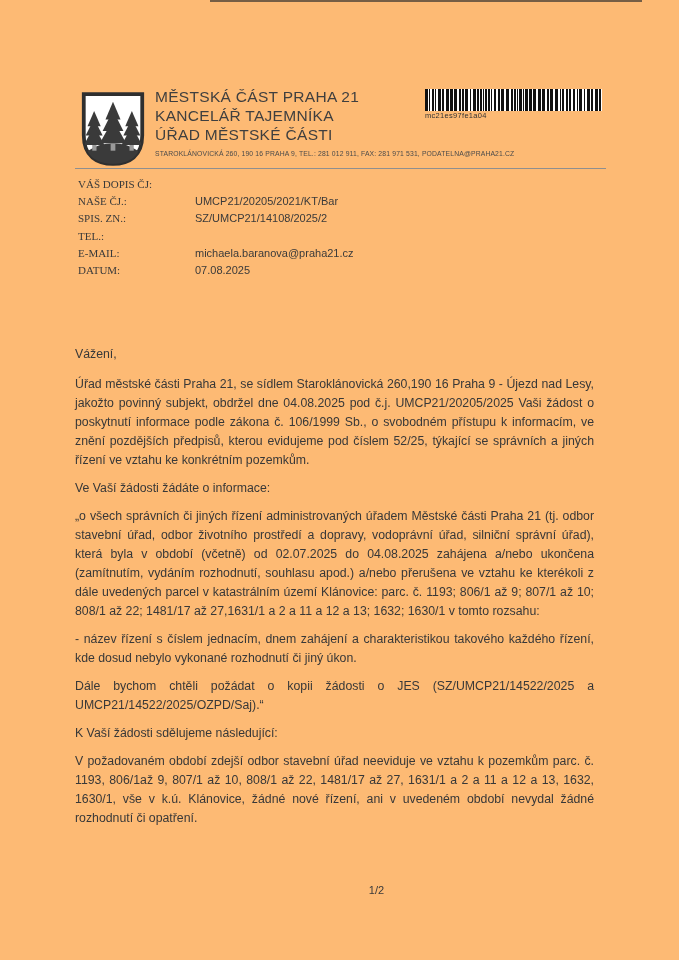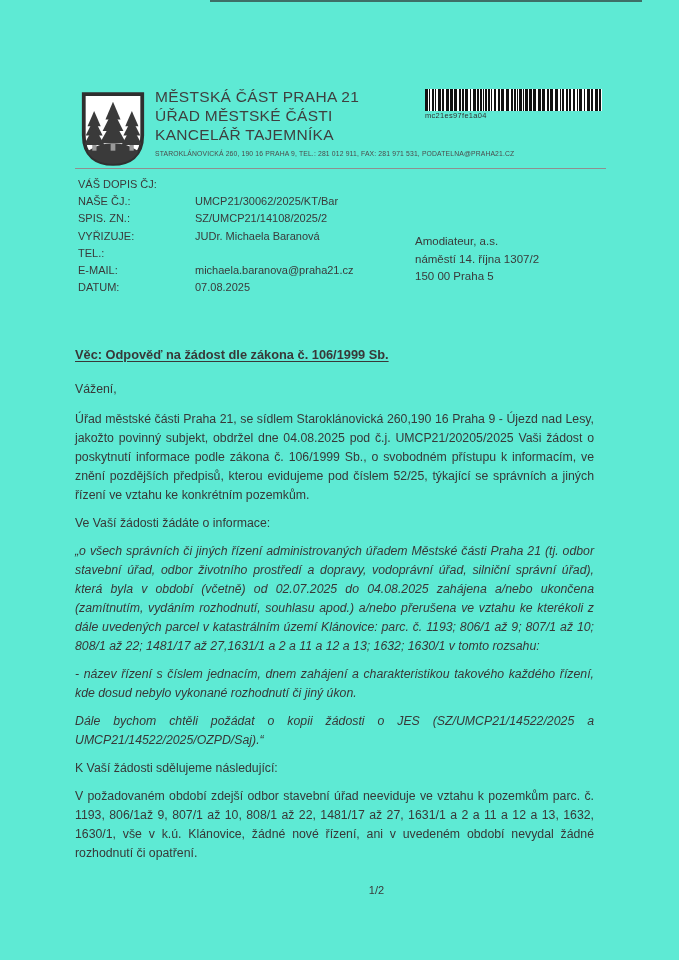--- a/index.html
+++ b/index.html
@@ -4,21 +4,21 @@
 <style>
   html,body{margin:0;padding:0;}
   body{
     width:679px;height:960px;
     background:#f2f2f2;
     font-family:"Liberation Sans", sans-serif;
   }
   .page{
     position:relative;
     width:679px;height:960px;
-    background:#5eead4;
+    background:#fdba74;
     overflow:hidden;
     color:#3a3a3a;
   }
   
   .scan-artifact-top{
     position:absolute;top:0;left:210px;width:432px;height:2px;
     background:rgba(45,45,45,.65);
   }
   
   .logo{position:absolute;left:80px;top:90px;width:66px;height:78px;}
@@ -44,41 +44,41 @@
   .header-rule{
     position:absolute;left:75px;top:168px;width:531px;height:1px;
     background:#8f8f8f;
   }
   
   .ref-block{
     position:absolute;left:78px;top:176px;
     font-size:11px;line-height:17.2px;color:#3a3a3a;
   }
   .ref-row{white-space:nowrap;}
-  .ref-label{display:inline-block;width:117px;}
+  .ref-label{display:inline-block;width:117px;font-family:Liberation Serif, serif;}
   .ref-value{display:inline-block;}
   
   .recipient{
     position:absolute;left:415px;top:233px;
     font-size:11.5px;line-height:17.5px;color:#3a3a3a;
   }
   
   .letter{
     position:absolute;left:75px;top:345px;width:531px;
     font-size:12.3px;line-height:19px;color:#383838;
   }
   .letter p{margin:0 12px 9px 0;}
   .subject{
     font-weight:bold;font-size:12.8px;
     text-decoration:underline;text-underline-offset:2px;
     margin:0 0 16px 0 !important;
   }
   .salutation{margin:0 0 11px 0 !important;}
   .just{text-align:justify;}
-  .quote{font-style:italic;}
+  .quote{}
   
   .footer{
     position:absolute;left:17px;top:884px;width:679px;
     text-align:center;font-size:11px;color:#3a3a3a;margin-left:20px;
   }
 </style>
 </head>
 <body>
 
 <div class="page">
@@ -106,64 +106,55 @@
 
       <rect x="52.5" y="52" width="4.5" height="12" fill="#9a9a9a"></rect>
       <polygon points="55,22 48,38 62,38" fill="#3a3a3a"></polygon>
       <polygon points="55,30 46,48 64,48" fill="#3a3a3a"></polygon>
       <polygon points="55,38 44,58 66,58" fill="#3a3a3a"></polygon>
     </g>
   </svg>
 
   <div class="org-block">
     <div>MĚSTSKÁ ČÁST PRAHA 21</div>
+    <div>KANCELÁŘ TAJEMNÍKA</div>
     <div>ÚŘAD MĚSTSKÉ ČÁSTI</div>
-    <div>KANCELÁŘ TAJEMNÍKA</div>
   </div>
   <div class="contact-line">STAROKLÁNOVICKÁ 260, 190 16  PRAHA 9, TEL.: 281 012 911, FAX: 281 971 531, PODATELNA@PRAHA21.CZ</div>
 
   <div class="barcode-wrap">
     <span class="barcode-bars"><span style="display:inline-block;height:22px;width:3px;background:#111111;margin-right:1px;vertical-align:top"></span><span style="display:inline-block;height:22px;width:1px;background:#111111;margin-right:2px;vertical-align:top"></span><span style="display:inline-block;height:22px;width:2px;background:#111111;margin-right:1px;vertical-align:top"></span><span style="display:inline-block;height:22px;width:1px;background:#111111;margin-right:2px;vertical-align:top"></span><span style="display:inline-block;height:22px;width:3px;background:#111111;margin-right:1px;vertical-align:top"></span><span style="display:inline-block;height:22px;width:2px;background:#111111;margin-right:2px;vertical-align:top"></span><span style="display:inline-block;height:22px;width:3px;background:#111111;margin-right:1px;vertical-align:top"></span><span style="display:inline-block;height:22px;width:3px;background:#111111;margin-right:1px;vertical-align:top"></span><span style="display:inline-block;height:22px;width:3px;background:#111111;margin-right:2px;vertical-align:top"></span><span style="display:inline-block;height:22px;width:2px;background:#111111;margin-right:1px;vertical-align:top"></span><span style="display:inline-block;height:22px;width:2px;background:#111111;margin-right:1px;vertical-align:top"></span><span style="display:inline-block;height:22px;width:3px;background:#111111;margin-right:2px;vertical-align:top"></span><span style="display:inline-block;height:22px;width:1px;background:#111111;margin-right:2px;vertical-align:top"></span><span style="display:inline-block;height:22px;width:3px;background:#111111;margin-right:1px;vertical-align:top"></span><span style="display:inline-block;height:22px;width:2px;background:#111111;margin-right:1px;vertical-align:top"></span><span style="display:inline-block;height:22px;width:2px;background:#111111;margin-right:1px;vertical-align:top"></span><span style="display:inline-block;height:22px;width:1px;background:#111111;margin-right:1px;vertical-align:top"></span><span style="display:inline-block;height:22px;width:2px;background:#111111;margin-right:1px;vertical-align:top"></span><span style="display:inline-block;height:22px;width:2px;background:#111111;margin-right:1px;vertical-align:top"></span><span style="display:inline-block;height:22px;width:1px;background:#111111;margin-right:2px;vertical-align:top"></span><span style="display:inline-block;height:22px;width:2px;background:#111111;margin-right:2px;vertical-align:top"></span><span style="display:inline-block;height:22px;width:2px;background:#111111;margin-right:1px;vertical-align:top"></span><span style="display:inline-block;height:22px;width:3px;background:#111111;margin-right:2px;vertical-align:top"></span><span style="display:inline-block;height:22px;width:3px;background:#111111;margin-right:2px;vertical-align:top"></span><span style="display:inline-block;height:22px;width:2px;background:#111111;margin-right:1px;vertical-align:top"></span><span style="display:inline-block;height:22px;width:2px;background:#111111;margin-right:1px;vertical-align:top"></span><span style="display:inline-block;height:22px;width:1px;background:#111111;margin-right:1px;vertical-align:top"></span><span style="display:inline-block;height:22px;width:3px;background:#111111;margin-right:1px;vertical-align:top"></span><span style="display:inline-block;height:22px;width:1px;background:#111111;margin-right:1px;vertical-align:top"></span><span style="display:inline-block;height:22px;width:3px;background:#111111;margin-right:1px;vertical-align:top"></span><span style="display:inline-block;height:22px;width:3px;background:#111111;margin-right:1px;vertical-align:top"></span><span style="display:inline-block;height:22px;width:3px;background:#111111;margin-right:2px;vertical-align:top"></span><span style="display:inline-block;height:22px;width:3px;background:#111111;margin-right:1px;vertical-align:top"></span><span style="display:inline-block;height:22px;width:3px;background:#111111;margin-right:2px;vertical-align:top"></span><span style="display:inline-block;height:22px;width:2px;background:#111111;margin-right:1px;vertical-align:top"></span><span style="display:inline-block;height:22px;width:3px;background:#111111;margin-right:2px;vertical-align:top"></span><span style="display:inline-block;height:22px;width:3px;background:#111111;margin-right:2px;vertical-align:top"></span><span style="display:inline-block;height:22px;width:1px;background:#111111;margin-right:1px;vertical-align:top"></span><span style="display:inline-block;height:22px;width:2px;background:#111111;margin-right:2px;vertical-align:top"></span><span style="display:inline-block;height:22px;width:2px;background:#111111;margin-right:1px;vertical-align:top"></span><span style="display:inline-block;height:22px;width:2px;background:#111111;margin-right:2px;vertical-align:top"></span><span style="display:inline-block;height:22px;width:2px;background:#111111;margin-right:2px;vertical-align:top"></span><span style="display:inline-block;height:22px;width:1px;background:#111111;margin-right:1px;vertical-align:top"></span><span style="display:inline-block;height:22px;width:3px;background:#111111;margin-right:2px;vertical-align:top"></span><span style="display:inline-block;height:22px;width:1px;background:#111111;margin-right:2px;vertical-align:top"></span><span style="display:inline-block;height:22px;width:3px;background:#111111;margin-right:1px;vertical-align:top"></span><span style="display:inline-block;height:22px;width:2px;background:#111111;margin-right:2px;vertical-align:top"></span><span style="display:inline-block;height:22px;width:3px;background:#111111;margin-right:1px;vertical-align:top"></span><span style="display:inline-block;height:22px;width:2px;background:#111111;margin-right:1px;vertical-align:top"></span></span>
     <span class="barcode-label">mc21es97fe1a04</span>
   </div>
 
   <div class="header-rule"></div>
 
   <div class="ref-block">
     <div class="ref-row">
       <span class="ref-label">VÁŠ DOPIS ČJ:</span><span class="ref-value"></span>
     </div>
     <div class="ref-row">
-      <span class="ref-label">NAŠE ČJ.:</span><span class="ref-value">UMCP21/30062/2025/KT/Bar</span>
+      <span class="ref-label">NAŠE ČJ.:</span><span class="ref-value">UMCP21/20205/2021/KT/Bar</span>
     </div>
     <div class="ref-row">
       <span class="ref-label">SPIS. ZN.:</span><span class="ref-value">SZ/UMCP21/14108/2025/2</span>
-    </div>
-    <div class="ref-row">
-      <span class="ref-label">VYŘIZUJE:</span><span class="ref-value">JUDr. Michaela Baranová</span>
     </div>
     <div class="ref-row">
       <span class="ref-label">TEL.:</span><span class="ref-value"></span>
     </div>
     <div class="ref-row">
       <span class="ref-label">E-MAIL:</span><span class="ref-value">michaela.baranova@praha21.cz</span>
     </div>
     <div class="ref-row">
       <span class="ref-label">DATUM:</span><span class="ref-value">07.08.2025</span>
     </div>
   </div>
 
-  <div class="recipient">
-    <div>Amodiateur, a.s.</div>
-    <div>náměstí 14. října 1307/2</div>
-    <div>150 00  Praha 5</div>
-  </div>
 
   <div class="letter">
-    <p class="subject">Věc: Odpověď na žádost dle zákona č. 106/1999 Sb.</p>
     <p class="salutation">Vážení,</p>
     <p class="just">Úřad městské části Praha 21, se sídlem Staroklánovická 260,190 16 Praha 9 - Újezd nad Lesy, jakožto povinný subjekt, obdržel dne 04.08.2025 pod č.j. UMCP21/20205/2025 Vaši žádost o poskytnutí informace podle zákona č. 106/1999 Sb., o svobodném přístupu k informacím, ve znění pozdějších předpisů, kterou evidujeme pod číslem 52/25, týkající se správních a jiných řízení ve vztahu ke konkrétním pozemkům.</p>
     <p>Ve Vaší žádosti žádáte o informace:</p>
     <p class="just quote">„o všech správních či jiných řízení administrovaných úřadem Městské části Praha 21 (tj. odbor stavební úřad, odbor životního prostředí a dopravy, vodoprávní úřad, silniční správní úřad), která byla v období (včetně) od 02.07.2025 do 04.08.2025 zahájena a/nebo ukončena (zamítnutím, vydáním rozhodnutí, souhlasu apod.) a/nebo přerušena ve vztahu ke kterékoli z dále uvedených parcel v katastrálním území Klánovice: parc. č. 1193; 806/1 až 9; 807/1 až 10; 808/1 až 22; 1481/17 až 27,1631/1 a 2 a 11 a 12 a 13; 1632; 1630/1 v tomto rozsahu:</p>
     <p class="just quote">- název řízení s číslem jednacím, dnem zahájení a charakteristikou takového každého řízení, kde dosud nebylo vykonané rozhodnutí či jiný úkon.</p>
     <p class="just quote">Dále bychom chtěli požádat o kopii žádosti o JES (SZ/UMCP21/14522/2025 a UMCP21/14522/2025/OZPD/Saj).“</p>
     <p>K Vaší žádosti sdělujeme následující:</p>
     <p class="just">V požadovaném období zdejší odbor stavební úřad neeviduje ve vztahu k pozemkům parc. č. 1193, 806/1až 9, 807/1 až 10, 808/1 až 22, 1481/17 až 27, 1631/1 a 2 a 11 a 12 a 13, 1632, 1630/1, vše v k.ú. Klánovice, žádné nové řízení, ani v uvedeném období nevydal žádné rozhodnutí či opatření.</p>
   </div>
 

